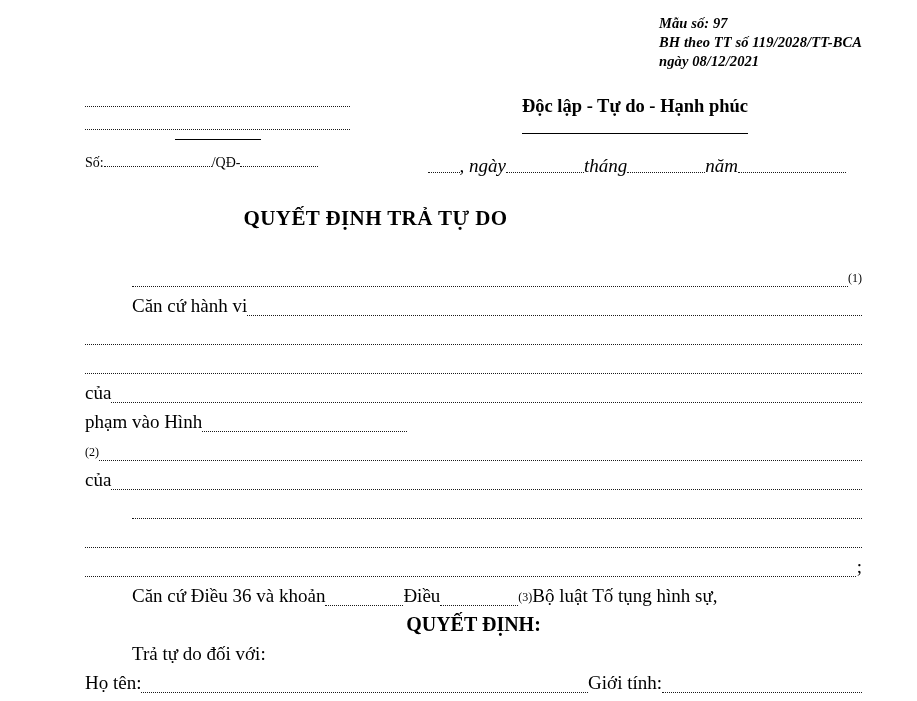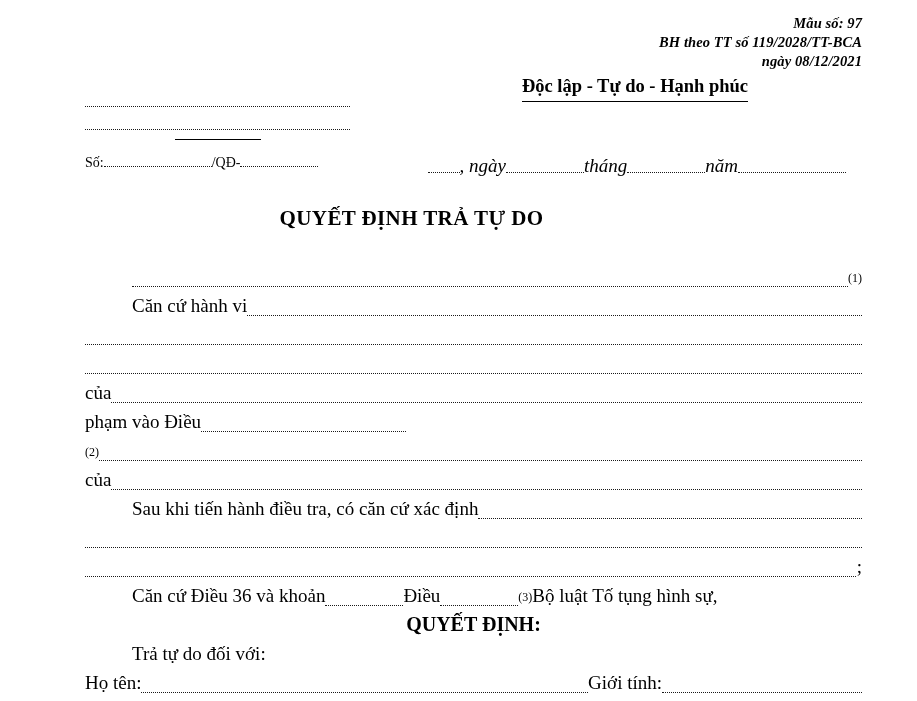--- a/index.html
+++ b/index.html
@@ -33,21 +33,20 @@
   }
   .dots.fixed-sm { flex: 0 0 78px; }
   .dots.fixed-md { flex: 0 0 108px; }
   .dots.fixed-xl { flex: 0 0 205px; }
 
   
   .meta {
     position: absolute;
     top: 14px;
     right: 55px;
-    text-align: right;
     font-style: italic;
     font-weight: bold;
     font-size: 14.5px;
     line-height: 19px;
     letter-spacing: 0.1px;
   }
 
   
   .nation {
     position: absolute;
@@ -58,24 +57,24 @@
   }
   .nation .country {
     font-weight: bold;
     font-size: 19.5px;
     letter-spacing: 0.15px;
     white-space: nowrap;
   }
   .nation .motto {
     font-weight: bold;
     font-size: 18.5px;
-    margin-top: 0;
+    margin-top: 20px;
     display: inline-block;
     border-bottom: 1.6px solid #000;
-    padding-bottom: 4px;
+    padding-bottom: 16px;
     white-space: nowrap;
   }
 
   
   .org {
     position: absolute;
     top: 84px;
     left: 85px;
     width: 265px;
   }
@@ -116,21 +115,20 @@
   
   .doctitle {
     position: absolute;
     top: 206px;
     left: 0;
     width: 751px;
     text-align: center;
     font-weight: bold;
     font-size: 21px;
     letter-spacing: 0.4px;
-    padding-left: 36px;
   }
 
   
   .body {
     position: absolute;
     top: 262px;
     left: 85px;
     width: 777px;
     font-size: 19px;
     line-height: 29px;
@@ -232,37 +230,36 @@
     <div class="bline">
       <span class="dots"></span>
     </div>
 
     <div class="bline">
       <span class="txt">của</span>
       <span class="dots"></span>
     </div>
 
     <div class="bline">
-      <span class="txt">phạm vào Điều</span>
+      <span class="txt">phạm vào Hình</span>
       <span class="dots fixed-xl"></span>
     </div>
 
     <div class="bline">
       <span class="sup">(2)</span>
       <span class="dots"></span>
     </div>
 
     <div class="bline">
       <span class="txt">của</span>
       <span class="dots"></span>
     </div>
 
     <div class="bline">
       <span class="indent"></span>
-      <span class="txt">Sau khi tiến hành điều tra, có căn cứ xác định</span>
       <span class="dots"></span>
     </div>
 
     <div class="bline">
       <span class="dots"></span>
     </div>
 
     <div class="bline">
       <span class="dots"></span>
       <span class="endmark">;</span>

